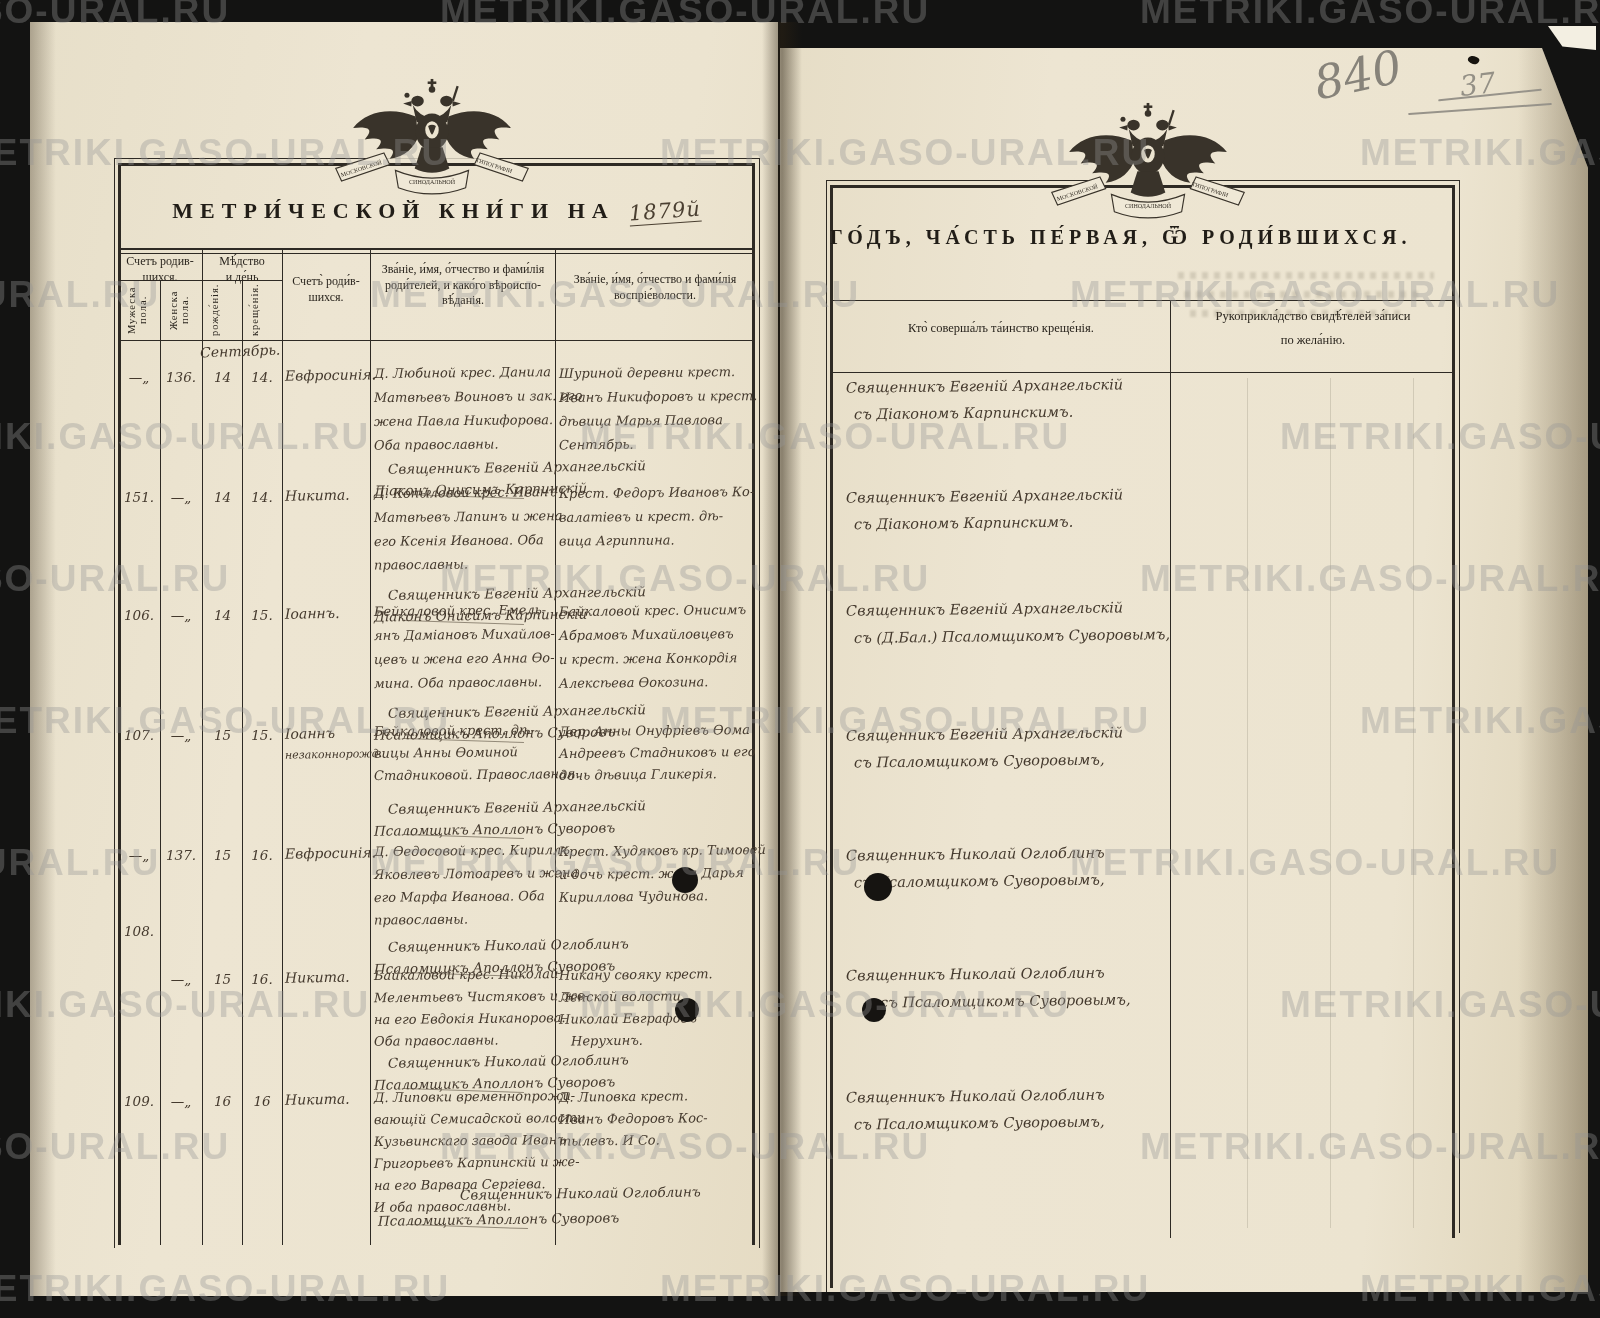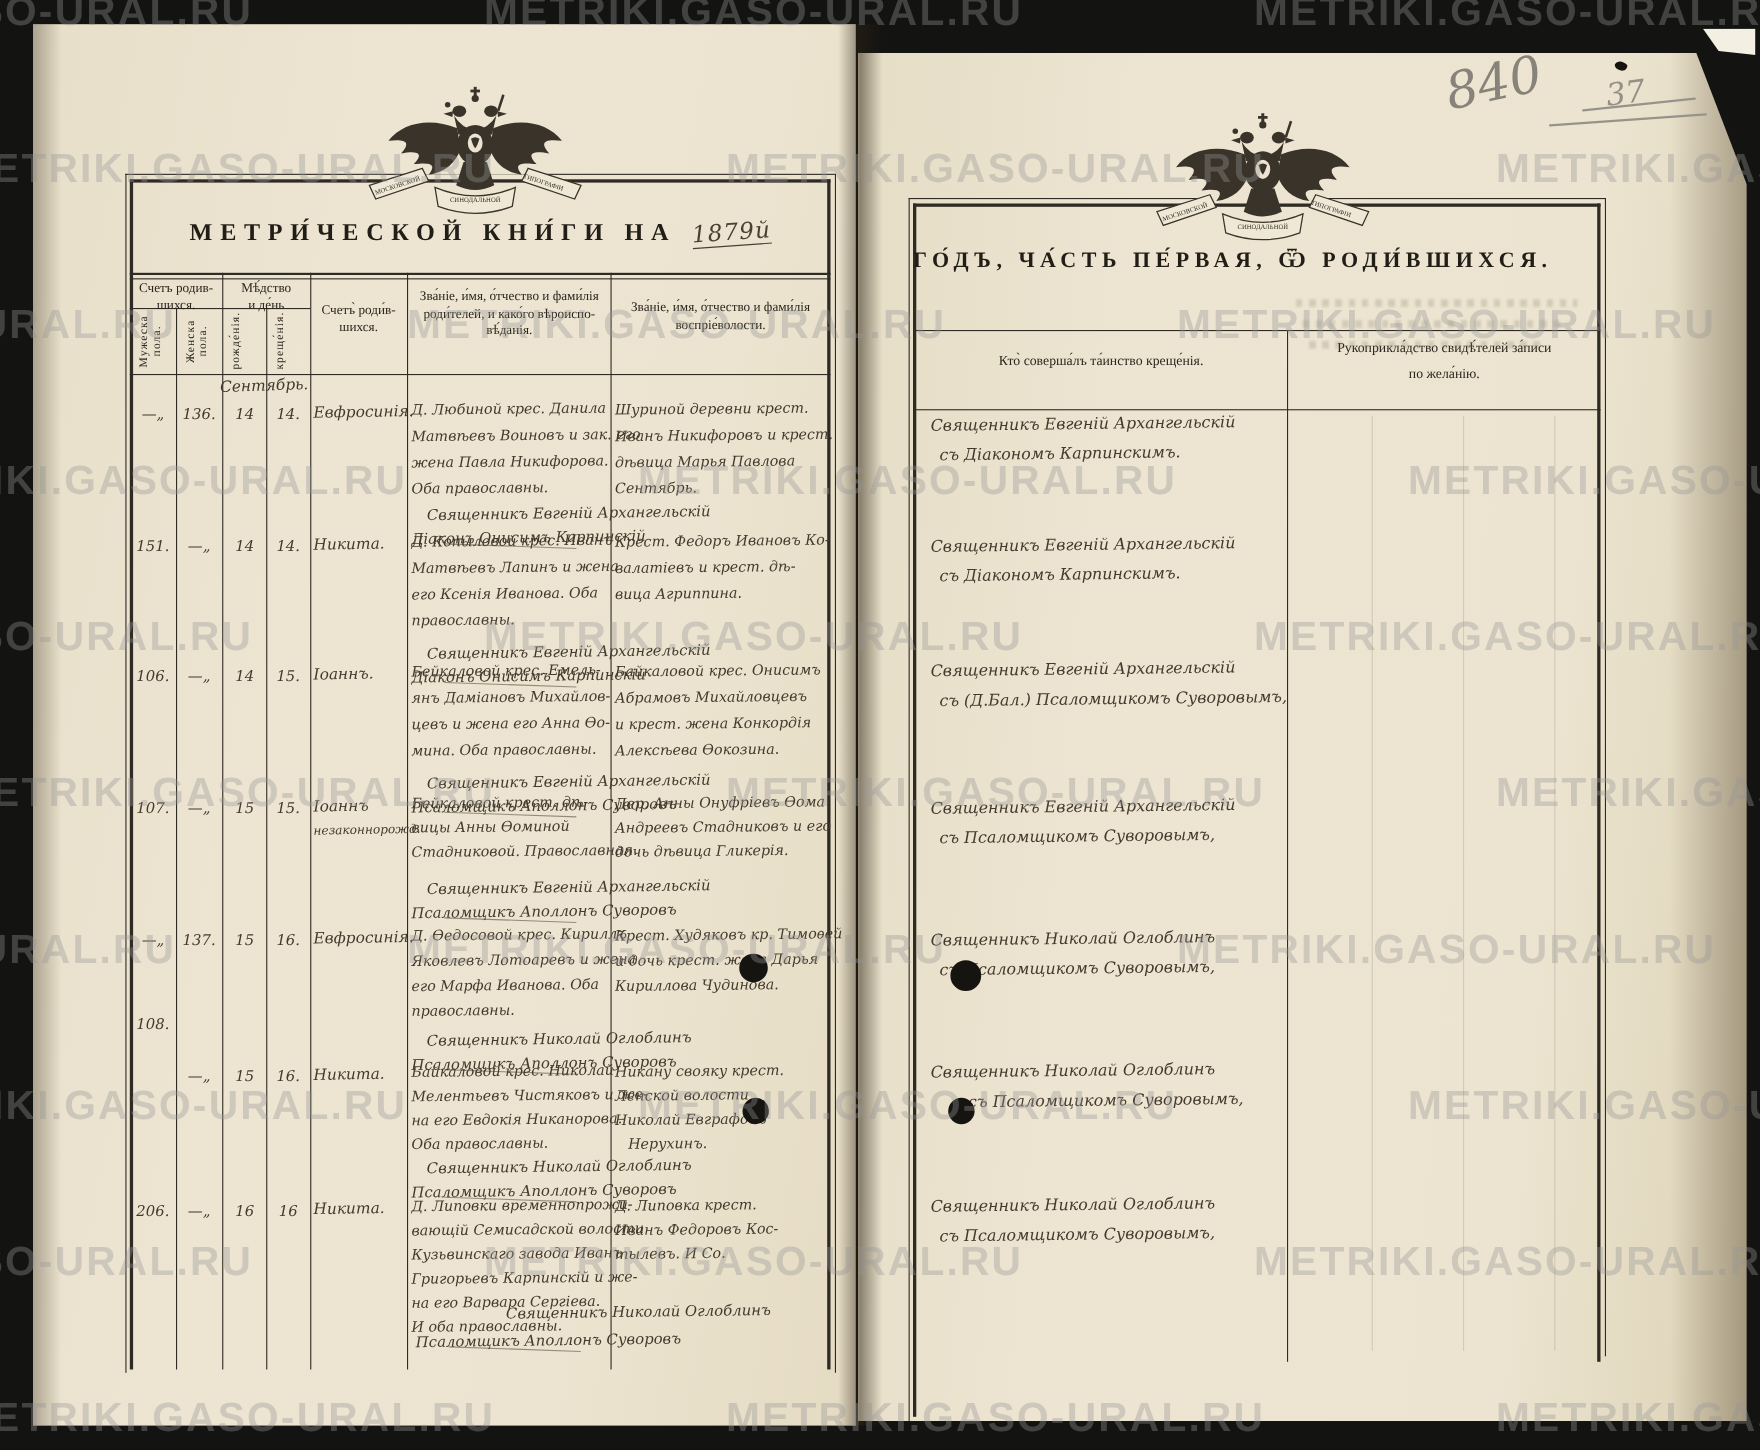--- a/index.html
+++ b/index.html
@@ -244,21 +244,21 @@
           <div class="hw" style="left: 344px; top: 1008px; transform: rotate(-0.6deg);">Оба православны.</div>
           <div class="hw" style="left: 529px; top: 942px; transform: rotate(-0.6deg);">Никану свояку крест.</div>
           <div class="hw" style="left: 529px; top: 964px; transform: rotate(-0.6deg);">Ленской волости</div>
           <div class="hw" style="left: 529px; top: 986px; transform: rotate(-0.6deg);">Николай Евграфовъ</div>
           <div class="hw" style="left: 541px; top: 1008px; transform: rotate(-0.6deg);">Нерухинъ.</div>
           <div class="hw" style="left: 358px; top: 1028px; font-size: 13.5px; transform: rotate(-0.8deg);">Священникъ Николай Оглоблинъ</div>
           <div class="hw" style="left: 344px; top: 1050px; font-size: 13.5px; transform: rotate(-0.8deg);">Псаломщикъ Аполлонъ Суворовъ</div>
           <div class="flourish" style="left: 374px; top: 1068px; width: 120px; transform: rotate(2deg);"></div>
         </div>
         <div>
-          <div class="hw hw-num" style="left: 90px; top: 1068px; width: 38px;">206.</div>
+          <div class="hw hw-num" style="left: 90px; top: 1068px; width: 38px;">109.</div>
           <div class="hw hw-num" style="left: 131px; top: 1068px; width: 40px;">—„</div>
           <div class="hw hw-num" style="left: 174px; top: 1068px; width: 37px;">16</div>
           <div class="hw hw-num" style="left: 213px; top: 1068px; width: 38px;">16</div>
           <div class="hw" style="left: 255px; top: 1066px; width: 86px; font-size: 14px; transform: rotate(-1deg);">Никита.</div>
           <div class="hw" style="left: 344px; top: 1064px; transform: rotate(-0.6deg);">Д. Липовки временнопрожи-</div>
           <div class="hw" style="left: 344px; top: 1086px; transform: rotate(-0.6deg);">вающій Семисадской волости</div>
           <div class="hw" style="left: 344px; top: 1108px; transform: rotate(-0.6deg);">Кузьвинскаго завода Иванъ</div>
           <div class="hw" style="left: 344px; top: 1130px; transform: rotate(-0.6deg);">Григорьевъ Карпинскій и же-</div>
           <div class="hw" style="left: 344px; top: 1152px; transform: rotate(-0.6deg);">на его Варвара Сергіева.</div>
           <div class="hw" style="left: 344px; top: 1174px; transform: rotate(-0.6deg);">И оба православны.</div>

